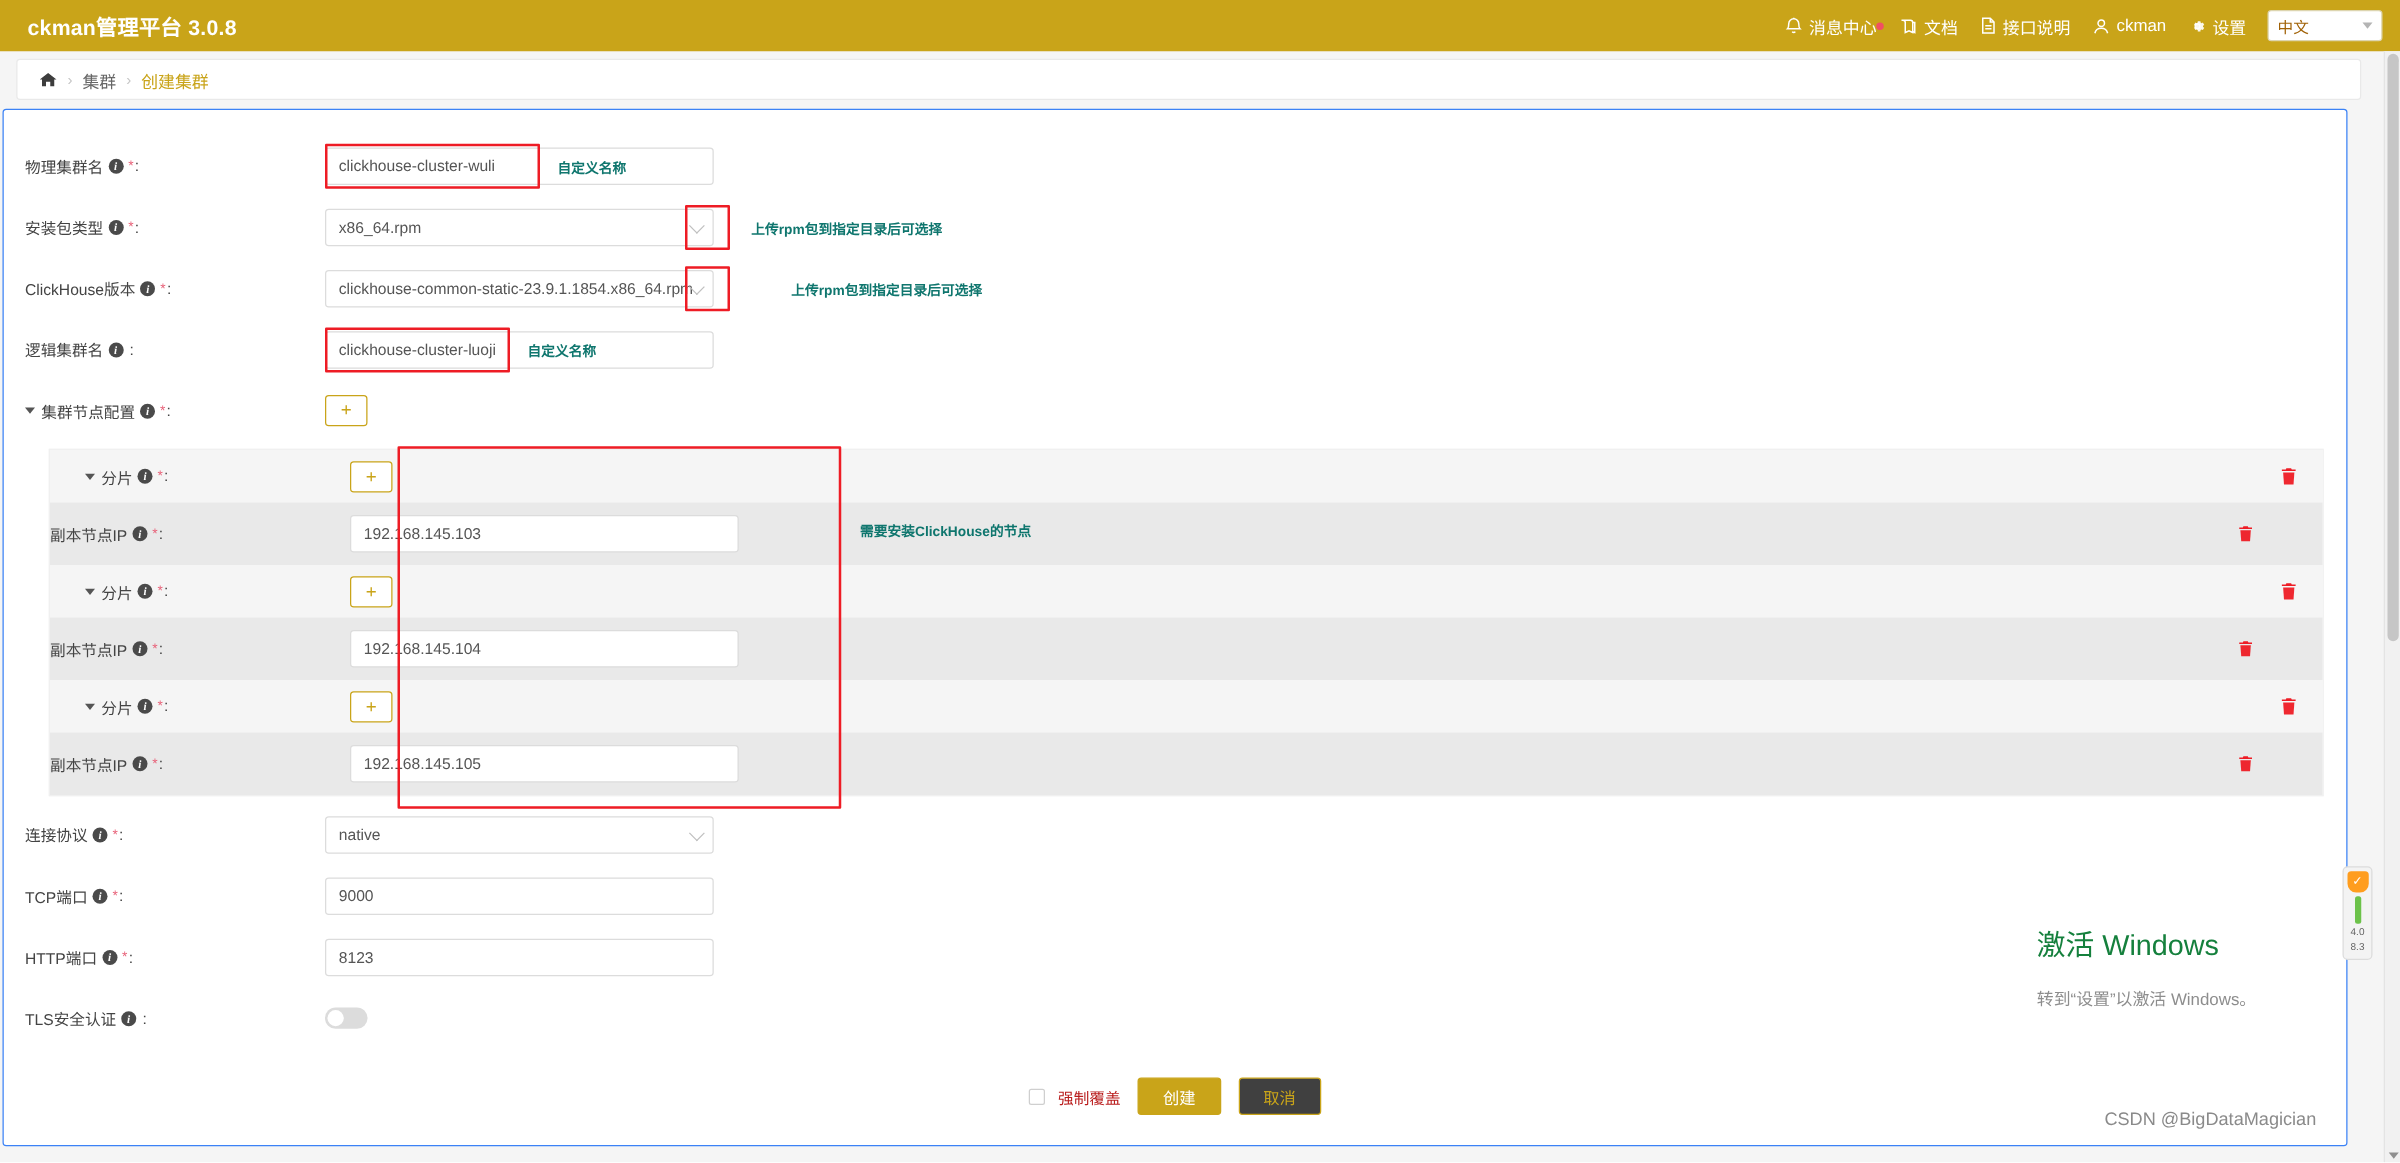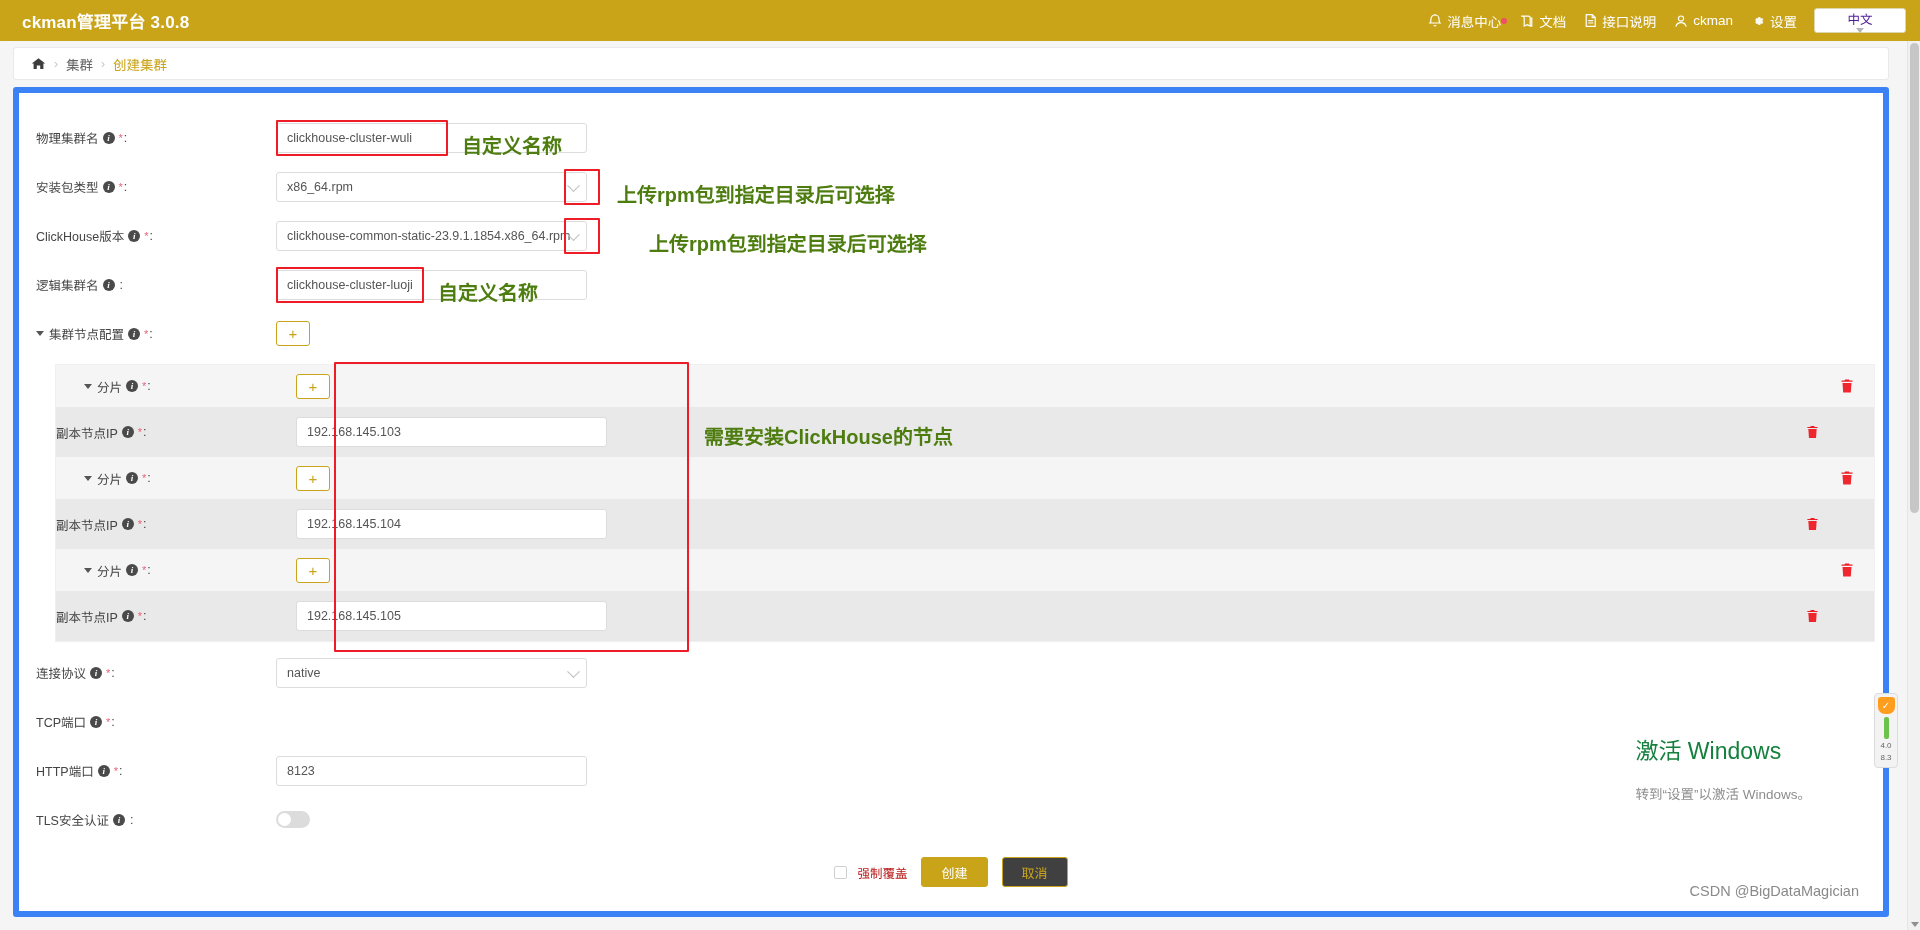--- a/index.html
+++ b/index.html
@@ -54,27 +54,26 @@
     width: 6px; height: 6px;
     border-radius: 50%;
     background: #f04f63;
   }
   .lang-select {
     margin-left: 8px;
     width: 92px; height: 25px;
     background: #ffffff;
     border: 1px solid #ddd5b0;
     border-radius: 3px;
-    color: #4c1d95;
+    color: #a16207;
     font-size: 12.5px;
     display: flex; align-items: center;
     justify-content: space-between;
     padding: 0 7px;
     cursor: pointer;
-    flex-direction: column;
   }
   .caret {
     width: 0; height: 0;
     border-left: 4px solid transparent;
     border-right: 4px solid transparent;
     border-top: 5px solid #b4b4b4;
   }
   
   .crumb-wrap {
     position: absolute; left: 13px; top: 47px;
@@ -85,24 +84,24 @@
     display: flex; align-items: center;
     padding-left: 17px;
   }
   .crumb { display: flex; align-items: center; font-size: 13.5px; }
   .crumb-home { color: #444; display: inline-flex; align-items: center; }
   .crumb-sep { color: #c6c6c6; margin: 0 8px; font-size: 12px; }
   .crumb-link { color: #666; cursor: pointer; }
   .crumb-cur { color: #c9a419; }
   
   .card {
-    position: absolute; left: 13px; top: 87px;
+    position: absolute; left: 2px; top: 87px;
     width: 1876px; height: 830px;
     background: #ffffff;
-    border: 6px solid #3b82f6;
+    border: 1px solid #3b82f6;
     border-radius: 3px;
   }
   .form { position: relative; padding-top: 20px; }
   .row {
     display: flex; align-items: center;
     min-height: 49px;
     padding-left: 17px;
   }
   .lbl {
     width: 240px;
@@ -175,22 +174,22 @@
   }
   
   .redbox {
     position: absolute;
     border: 2px solid #ee1c25;
     pointer-events: none;
     border-radius: 1px;
   }
   .redtxt {
     position: absolute;
-    color: #4d7c0f;
-    font-size: 20px;
+    color: #0f766e;
+    font-size: 11px;
     font-weight: bold;
     white-space: nowrap;
   }
   .plusbtn {
     width: 34px; height: 25px;
     border: 1px solid #c9a419;
     border-radius: 3px;
     background: #ffffff;
     color: #c9a419;
     font-size: 15px;
@@ -602,20 +601,23 @@
         </div>
       </div>
 
       <div class="row">
         <div class="lbl">
           <span>TCP端口</span>
           <span class="info-i">i</span>
           <span class="req">*</span>
           <span class="colon">:</span>
         </div>
+        <div class="ctl">
+          <div class="inp" style="width:311px;">9000</div>
+        </div>
       </div>
 
       <div class="row">
         <div class="lbl">
           <span>HTTP端口</span>
           <span class="info-i">i</span>
           <span class="req">*</span>
           <span class="colon">:</span>
         </div>
         <div class="ctl">

